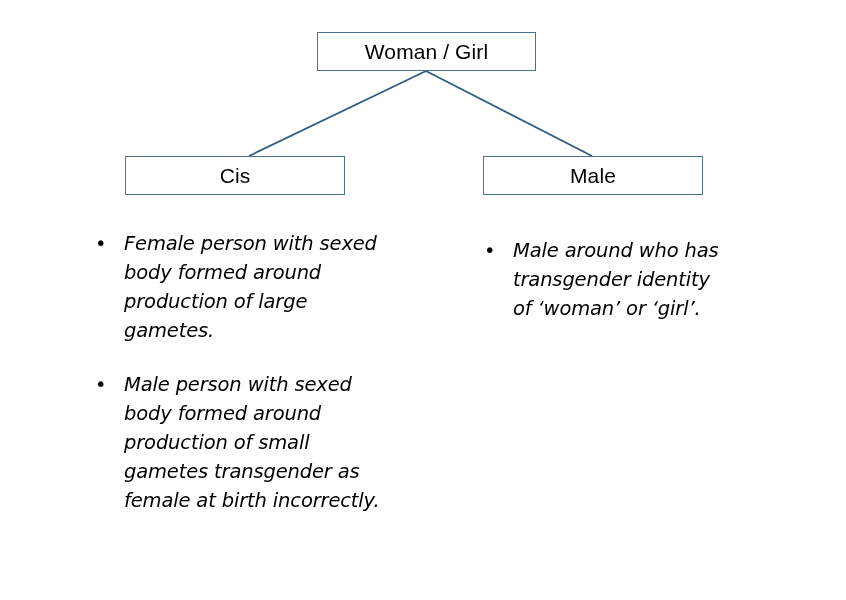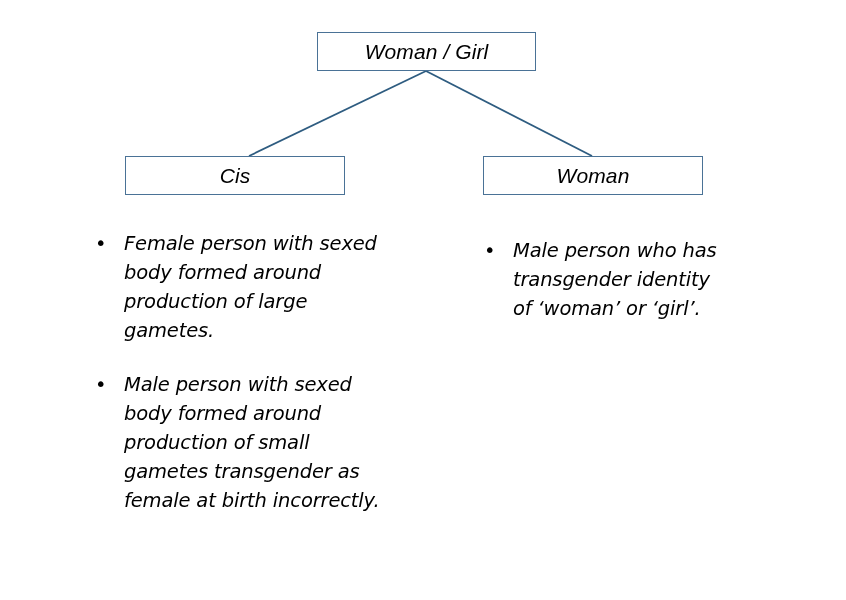--- a/index.html
+++ b/index.html
@@ -44,21 +44,20 @@
     align-items: center;
     justify-content: center;
   }
   .node-label {
     font-family: "Liberation Sans", sans-serif;
     font-size: 21px;
     line-height: 1;
     color: #000000;
     letter-spacing: 0.1px;
     white-space: nowrap;
-    font-style: italic;
   }
 
   #node-root {
     left: 317px;
     top: 32px;
     width: 219px;
     height: 39px;
   }
   #node-cis {
     left: 125px;
@@ -133,34 +132,34 @@
 
   <div class="node-box" id="node-root">
     <span class="node-label">Woman / Girl</span>
   </div>
 
   <div class="node-box" id="node-cis">
     <span class="node-label">Cis</span>
   </div>
 
   <div class="node-box" id="node-trans">
-    <span class="node-label">Woman</span>
+    <span class="node-label">Male</span>
   </div>
 
   <ul class="bullet-list" id="list-cis">
     <li class="bullet-item">
       <span class="bullet-marker">•</span>
       <span class="bullet-text">Female person with sexed body formed around production of large gametes.</span>
     </li>
     <li class="bullet-item">
       <span class="bullet-marker">•</span>
       <span class="bullet-text">Male person with sexed body formed around production of small gametes transgender as female at birth incorrectly.</span>
     </li>
   </ul>
 
   <ul class="bullet-list" id="list-trans">
     <li class="bullet-item">
       <span class="bullet-marker">•</span>
-      <span class="bullet-text">Male person who has transgender identity of ‘woman’ or ‘girl’.</span>
+      <span class="bullet-text">Male around who has transgender identity of ‘woman’ or ‘girl’.</span>
     </li>
   </ul>
 
 </div>
 
 </body></html>

